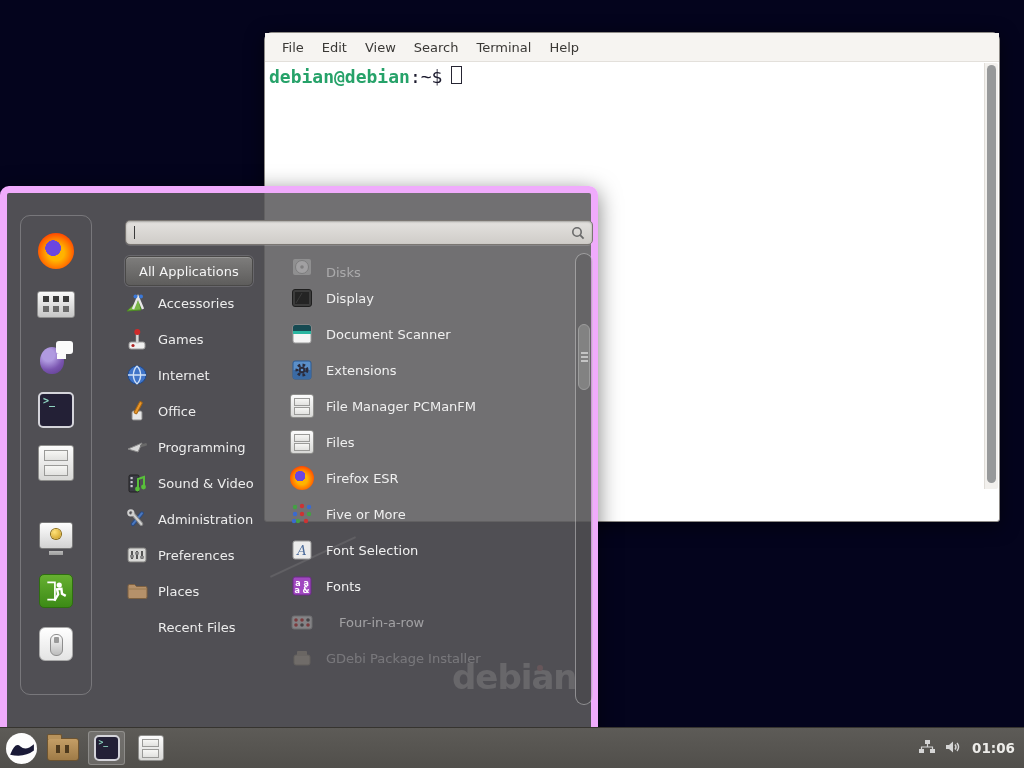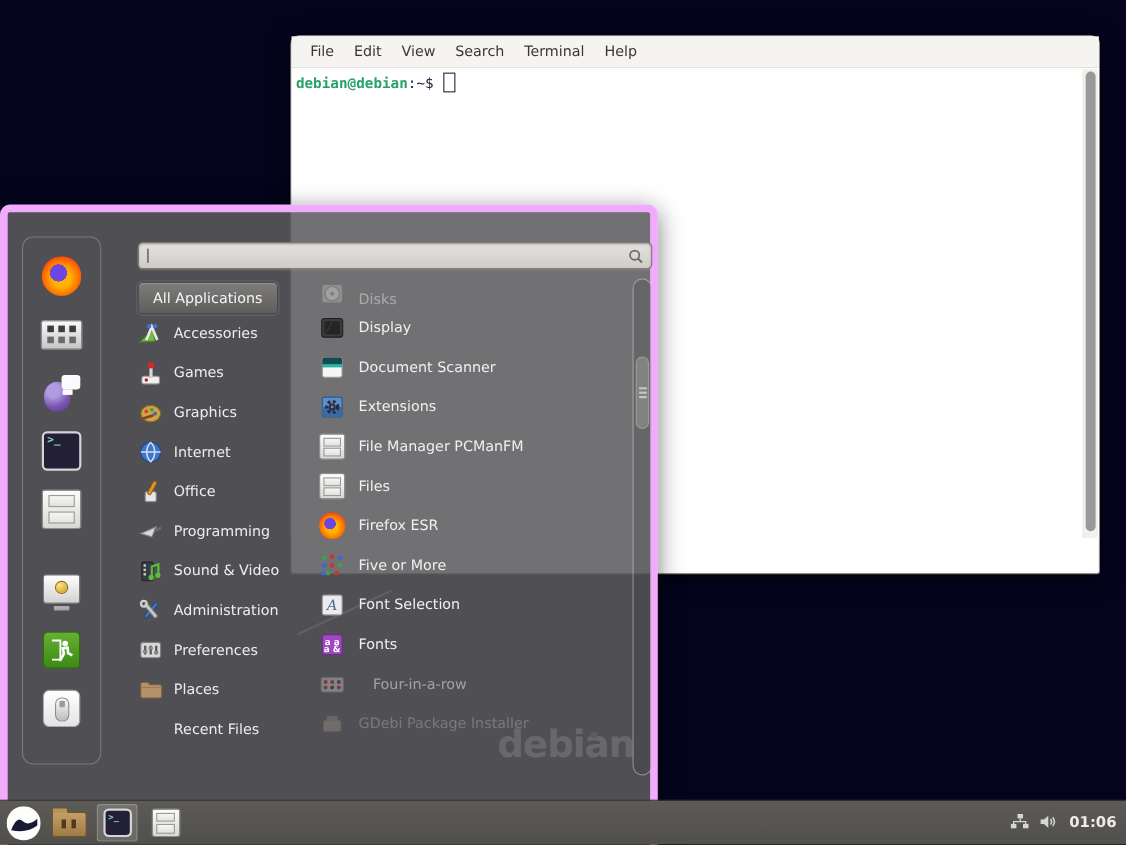--- a/index.html
+++ b/index.html
@@ -27,22 +27,22 @@
   .wb-min{right:72px;} .wb-max{right:40px;} .wb-close{right:8px;}
   .glyph-min{width:7px;height:2px;background:#4c4c4c;}
   .glyph-max{width:6px;height:5px;border:2px solid #4c4c4c;}
   .glyph-close{position:relative;width:10px;height:10px;}
   .glyph-close::before,.glyph-close::after{content:"";position:absolute;left:0;top:4px;width:10px;height:2px;background:#4c4c4c;}
   .glyph-close::before{transform:rotate(45deg);} .glyph-close::after{transform:rotate(-45deg);}
   .menubar{height:28px;background:#f6f4f1;display:flex;align-items:center;padding-left:8px;
            border-bottom:1px solid #e3e0db;}
   .mi{padding:0 9px;font-size:13px;color:#3a3835;}
   .term-body{position:relative;height:calc(100% - 60px);background:#fff;border-radius:0 0 3px 3px;}
-  .prompt{position:absolute;left:4px;top:4px;display:flex;align-items:flex-end;
-          font-family:"DejaVu Sans Mono",monospace;font-size:13px;}
+  .prompt{position:absolute;left:4px;top:4px;display:flex;align-items:flex-start;
+          font-family:"DejaVu Sans Mono",monospace;font-size:18px;}
   .p-user{color:#26a269;font-weight:bold;}
   .p-path{color:#1c1b2e;}
   .cursor{display:inline-block;width:9px;height:16px;border:1.5px solid #262533;margin-left:9px;}
   .term-scroll{position:absolute;top:1px;right:1px;bottom:1px;width:13px;background:#f2f0ed;
                border-left:1px solid #e0ddd8;border-radius:0 2px 2px 0;}
   .term-thumb{position:absolute;left:2px;right:2px;top:2px;bottom:6px;background:#97999a;border-radius:6px;}
 
   
   .appmenu{position:absolute;left:0;top:186px;width:598px;height:687px;background:rgba(92,91,93,.87);
            border:7px solid #f0abfc;border-radius:9px;box-sizing:border-box;
@@ -229,32 +229,20 @@
               <rect x="11" y="6" width="2.6" height="10" fill="#d8d8d8" stroke="#aaa" stroke-width=".5"></rect>
               <circle cx="12.3" cy="5" r="3" fill="#cf2a2a"></circle>
               <circle cx="8" cy="18.5" r="1.6" fill="#b02020"></circle>
             </svg>
           </span>
         <span>Games</span>
       </div>
       <div class="cat">
         <span class="ic">
             <svg width="24" height="24" viewBox="0 0 24 24">
-              <ellipse cx="12" cy="13" rx="9" ry="7.5" fill="#cfa348" stroke="#8a6a20"></ellipse>
-              <circle cx="8" cy="11" r="1.7" fill="#d04434"></circle>
-              <circle cx="13" cy="9.5" r="1.7" fill="#3a9a60"></circle>
-              <circle cx="16" cy="13" r="1.7" fill="#3a62c0"></circle>
-              <rect x="3" y="15" width="12" height="2.4" rx="1" transform="rotate(-18 9 16)" fill="#7a4a1e"></rect>
-            </svg>
-          </span>
-        <span>Graphics</span>
-      </div>
-      <div class="cat">
-        <span class="ic">
-            <svg width="24" height="24" viewBox="0 0 24 24">
               <circle cx="12" cy="12" r="9" fill="#3f74c8" stroke="#1d4a90"></circle>
               <path d="M3 12 H21 M12 3 a13 13 0 0 1 0 18 M12 3 a13 13 0 0 0 0 18" stroke="#cfe0f5" fill="none" stroke-width="1.4"></path>
             </svg>
           </span>
         <span>Internet</span>
       </div>
       <div class="cat">
         <span class="ic">
             <svg width="24" height="24" viewBox="0 0 24 24">
               <rect x="7" y="12" width="10" height="9" rx="1.5" fill="#e6e6e6" stroke="#8a8a8a"></rect>

